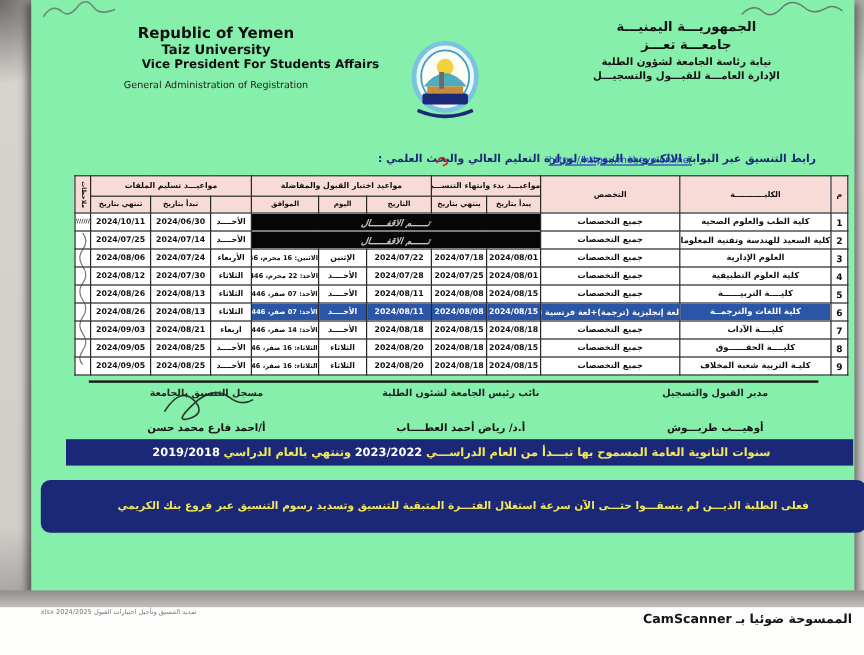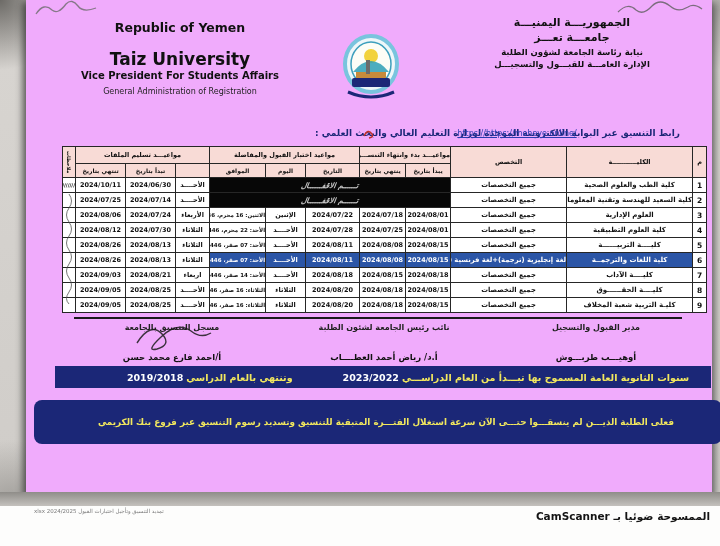--- a/index.html
+++ b/index.html
@@ -7,28 +7,28 @@
     width:720px;height:546px;position:relative;overflow:hidden;
     font-family:"DejaVu Sans",sans-serif;
     background:
       radial-gradient(circle at 0px 0px, rgba(90,88,84,.85) 0, rgba(90,88,84,0) 70px),
       radial-gradient(circle at 720px 10px, rgba(140,138,134,.6) 0, rgba(140,138,134,0) 60px),
       radial-gradient(circle at 10px 500px, rgba(120,118,114,.5) 0, rgba(120,118,114,0) 60px),
       linear-gradient(#d8d5d1,#cfccc8);
   }
   .page{
     position:absolute;left:26px;top:0;width:686px;height:494px;
-    background:#f0abfc;
+    background:#86efac;
     box-shadow:-4px 2px 6px rgba(40,40,40,.45), 4px 2px 6px rgba(60,60,60,.4), 0 5px 8px rgba(30,30,30,.5);
   }
   
   .lh-en{position:absolute;left:18px;top:20px;width:272px;text-align:center;color:#111;}
   .lh-en .l1{font-size:12.5px;font-weight:bold;}
-  .lh-en .l2{font-size:17px;font-weight:bold;margin-top:14px;}
-  .lh-en .l3{font-size:10px;font-weight:bold;margin-top:1px;}
+  .lh-en .l2{font-size:11px;font-weight:bold;}
+  .lh-en .l3{font-size:10px;font-weight:bold;margin-top:1px;text-align:right;}
   .lh-en .l4{font-size:8px;margin-top:6px;color:#222;}
   .lh-ar{position:absolute;left:408px;top:16px;width:276px;text-align:center;direction:rtl;color:#111;}
   .lh-ar .l1{font-size:11px;font-weight:bold;}
   .lh-ar .l2{font-size:11px;font-weight:bold;margin-top:2px;}
   .lh-ar .l3{font-size:8.5px;font-weight:bold;margin-top:3px;}
   .lh-ar .l4{font-size:8.5px;font-weight:bold;margin-top:2px;}
   .logo{position:absolute;left:316px;top:34px;width:58px;height:66px;}
   
   .title-banner{
     position:absolute;left:36px;top:103px;width:640px;height:20px;
@@ -65,21 +65,21 @@
   .sigs{position:absolute;left:40px;top:323px;width:636px;direction:rtl;display:flex;}
   .sig{flex:1;text-align:center;position:relative;}
   .sig .t{font-size:8px;font-weight:bold;color:#222;}
   .sig .n{font-size:8.5px;font-weight:bold;color:#111;margin-top:20px;}
   .sig-scribble{position:absolute;left:50%;top:-8px;transform:translateX(-50%);}
   .banner1{
     position:absolute;left:29px;top:366px;width:656px;height:22px;background:#1b2777;
     display:flex;align-items:center;justify-content:center;direction:rtl;white-space:nowrap;
     font-size:9.5px;font-weight:bold;color:#f2e85e;
   }
-  .banner1 .yr{color:#ffffff;padding:0 3px;margin-left:47px;}
+  .banner1 .yr{color:#ffffff;padding:0 3px;}
   .banner2{
     position:absolute;left:8px;top:400px;width:672px;height:44px;background:#1b2777;border-radius:8px;
     direction:rtl;text-align:center;color:#f2e85e;font-size:8.8px;font-weight:bold;
     display:flex;flex-direction:column;justify-content:center;gap:4px;white-space:nowrap;padding-left:16px;
   }
   
   .bottom-band{position:absolute;left:0;top:492px;width:720px;height:14px;background:linear-gradient(#8f8d89,#c4c1bd);}
   .bottom-strip{position:absolute;left:0;top:506px;width:720px;height:40px;background:#fdfdfc;}
   .footer-file{position:absolute;left:34px;top:508px;font-size:5.5px;color:#7a7a7a;direction:rtl;}
   .camscanner{position:absolute;left:470px;top:510px;width:240px;text-align:right;direction:rtl;font-size:10.5px;font-weight:bold;color:#141414;}

